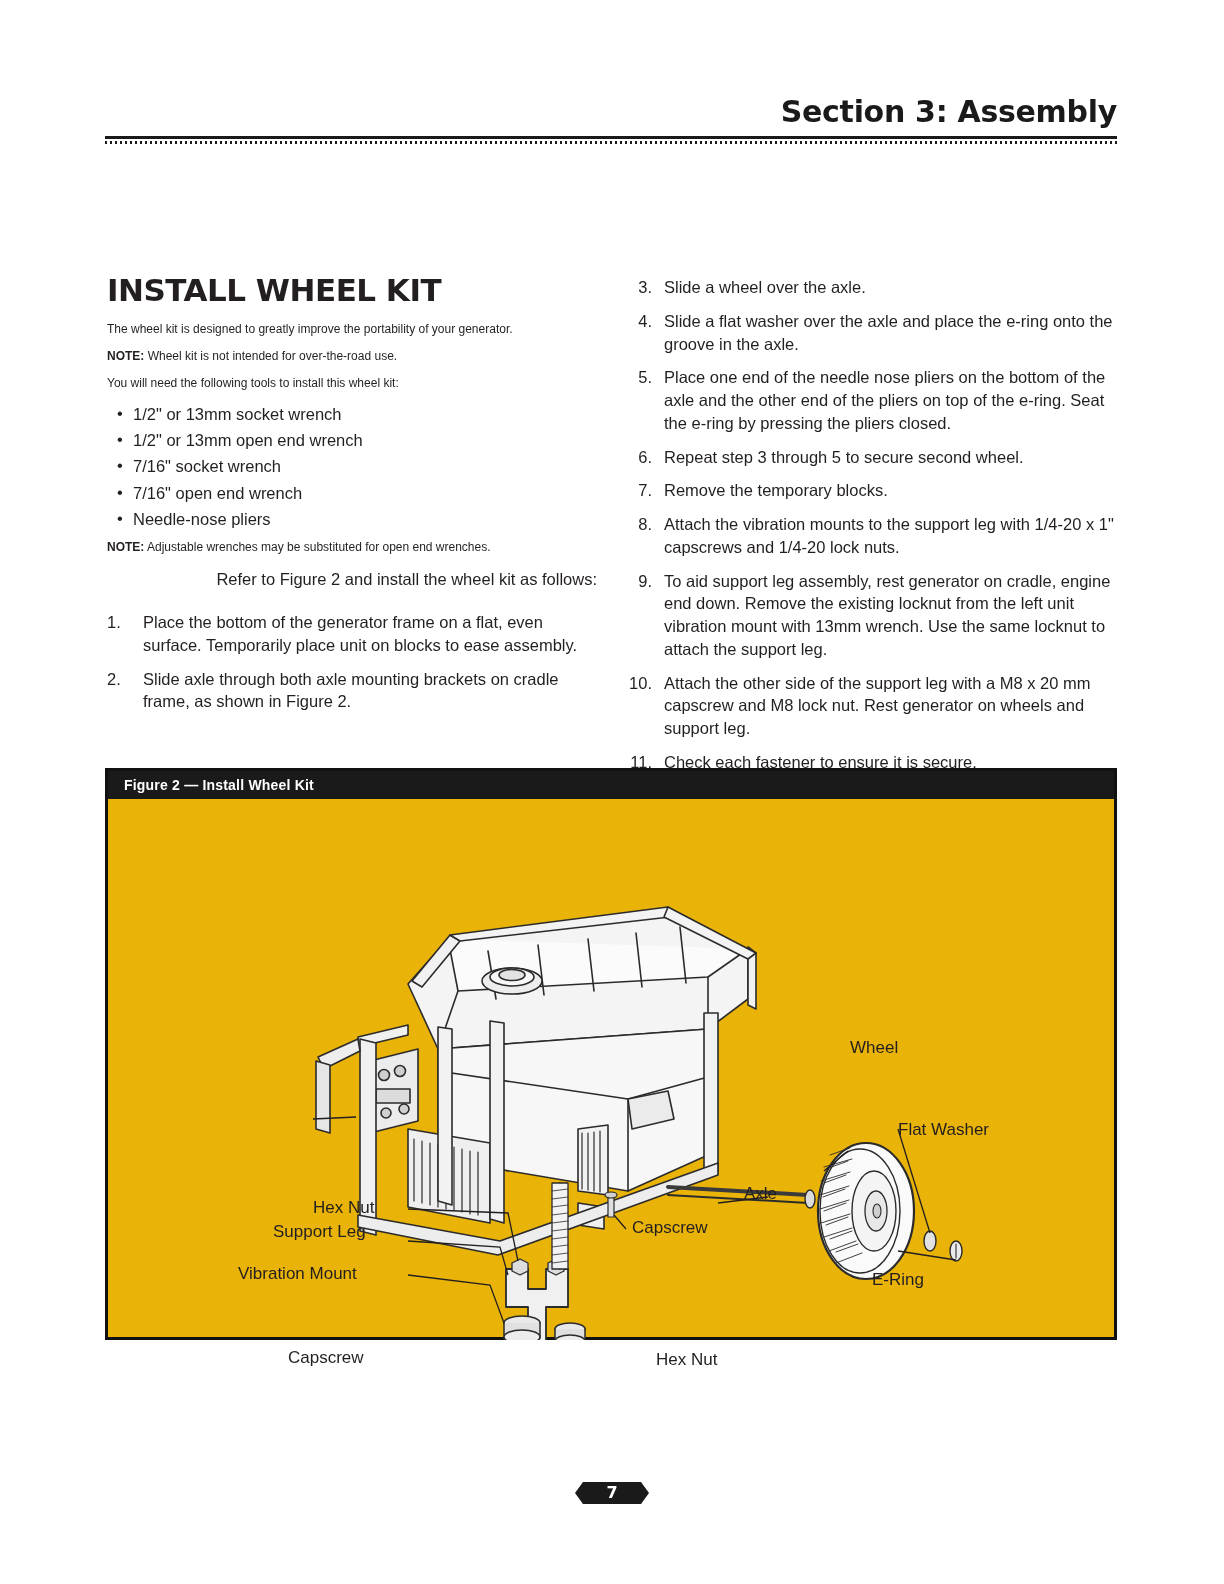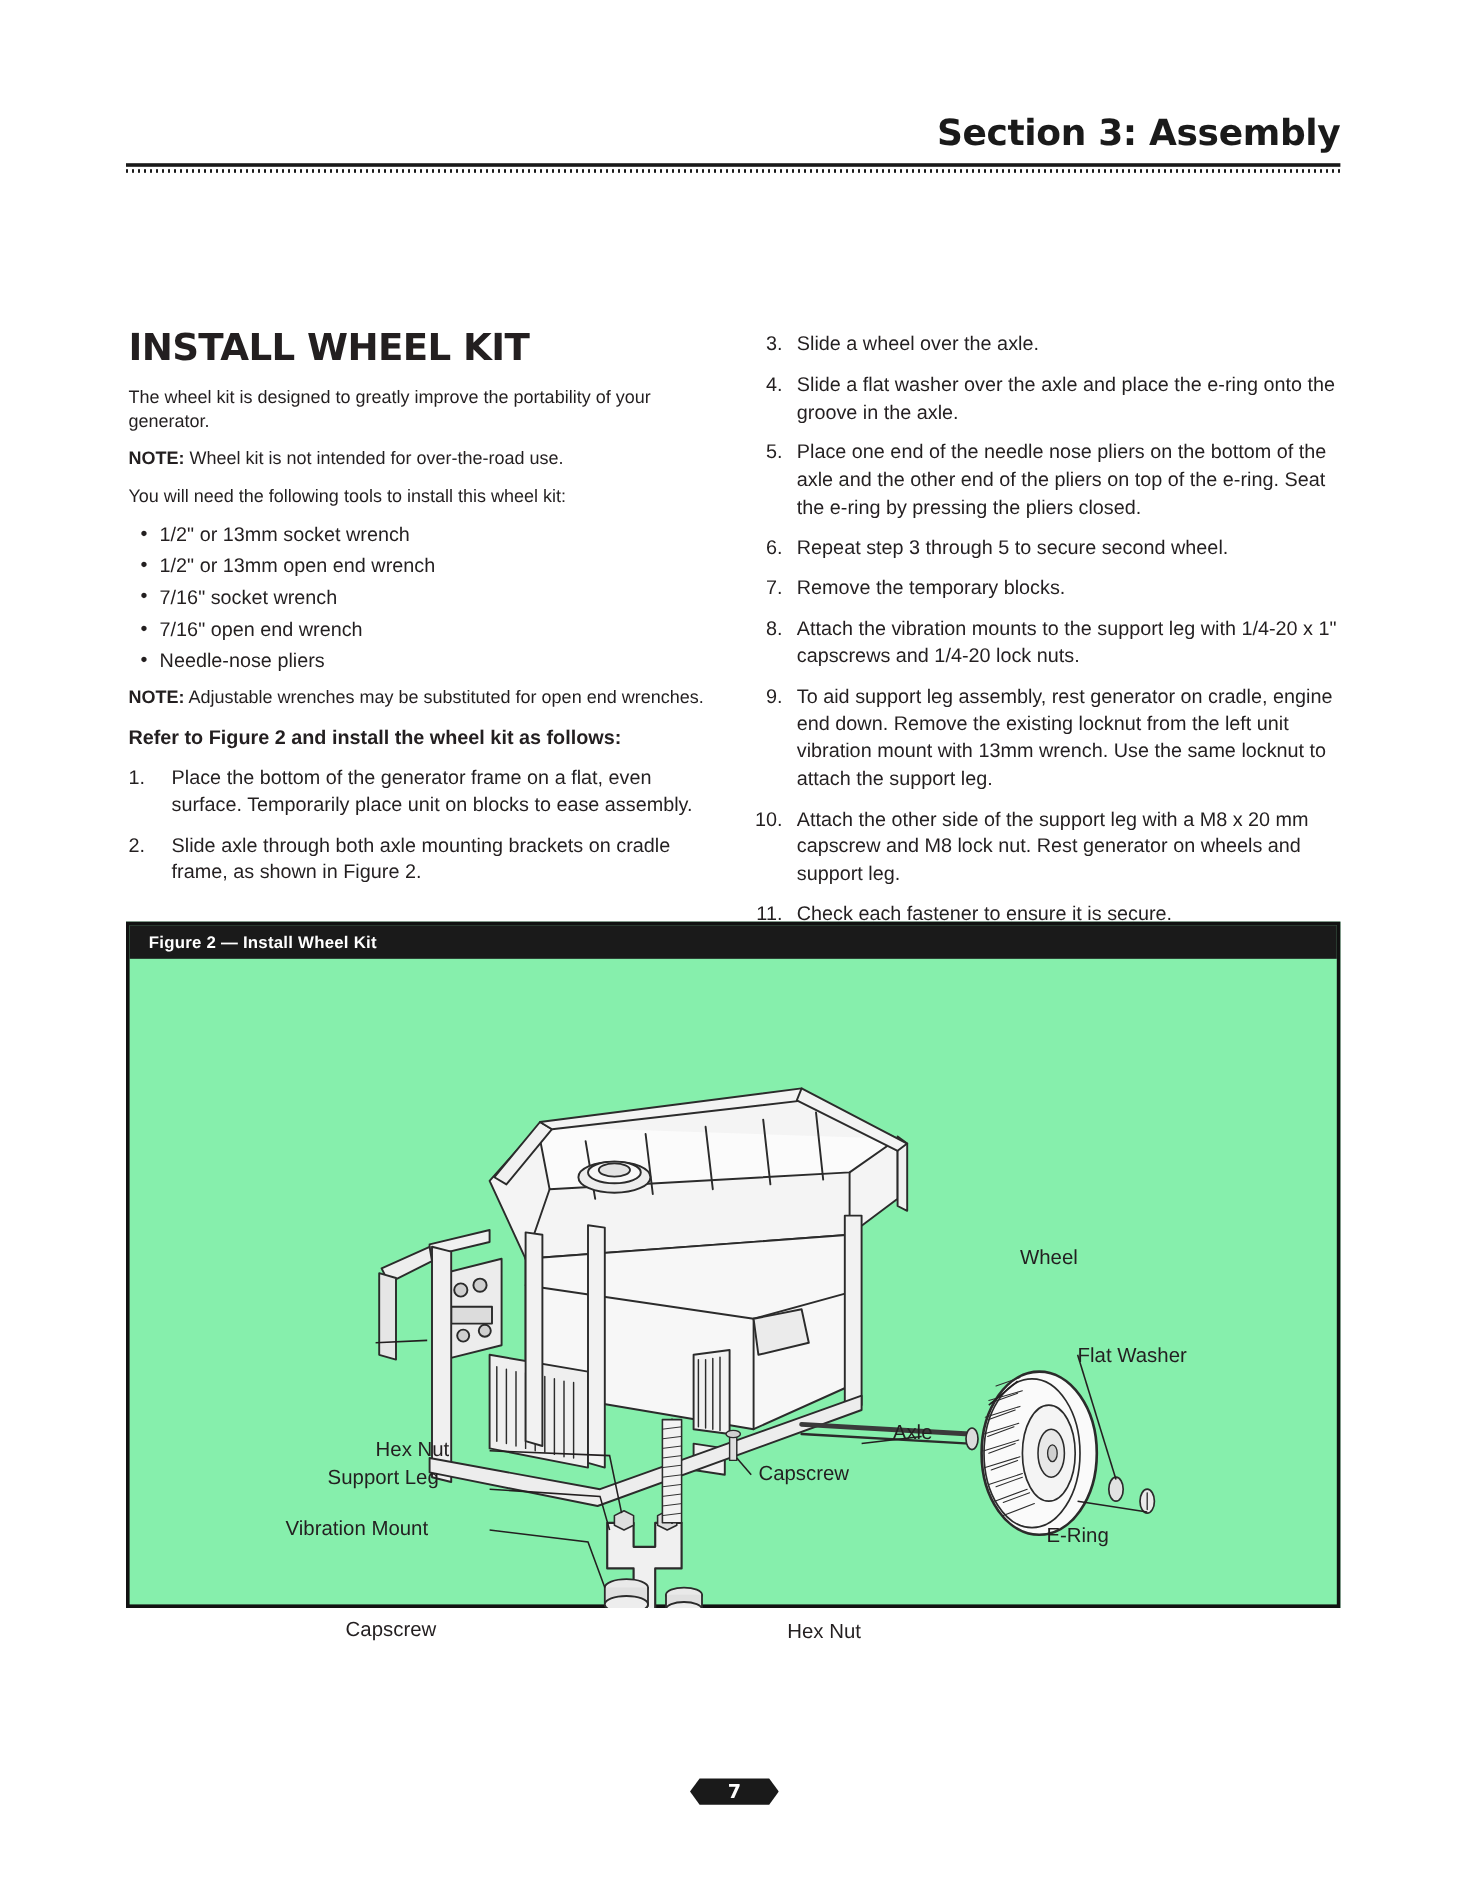--- a/index.html
+++ b/index.html
@@ -68,21 +68,21 @@
   h1.section-heading {
     font-family: "DejaVu Sans", sans-serif;
     font-size: 31px;
     font-weight: bold;
     letter-spacing: -0.5px;
     margin: 0 0 14px 0;
     color: #231f20;
   }
 
   p.body-text {
-    font-size: 15px;
+    font-size: 12px;
     line-height: 1.33;
     margin: 0 0 11px 0;
     color: #231f20;
   }
   .note-label {
     font-weight: bold;
   }
   .bullets {
     margin: 0 0 10px 0;
     padding: 0;
@@ -96,22 +96,23 @@
     position: relative;
   }
   .bullets li::before {
     content: "•";
     position: absolute;
     left: 10px;
     top: -1px;
   }
   .subhead {
     font-size: 16.5px;
-    font-weight: bold;
-    margin: 14px 0 12px 0;
+    font-weight: normal;
+    margin: 14px 0 22px 0;
+    text-align: right;
   }
 
   ol.steps {
     margin: 0;
     padding: 0;
     list-style: none;
   }
   ol.steps li {
     position: relative;
     font-size: 16.5px;
@@ -140,21 +141,21 @@
   }
 
   
   .figure {
     position: absolute;
     left: 105px;
     top: 768px;
     width: 1012px;
     height: 572px;
     border: 3px solid #111;
-    background: #86efac;
+    background: #eab308;
     box-sizing: border-box;
   }
   .figure-caption-bar {
     position: absolute;
     left: 0; top: 0;
     width: 100%;
     height: 28px;
     background: #1a1a1a;
     color: #ffffff;
     font-size: 14px;

